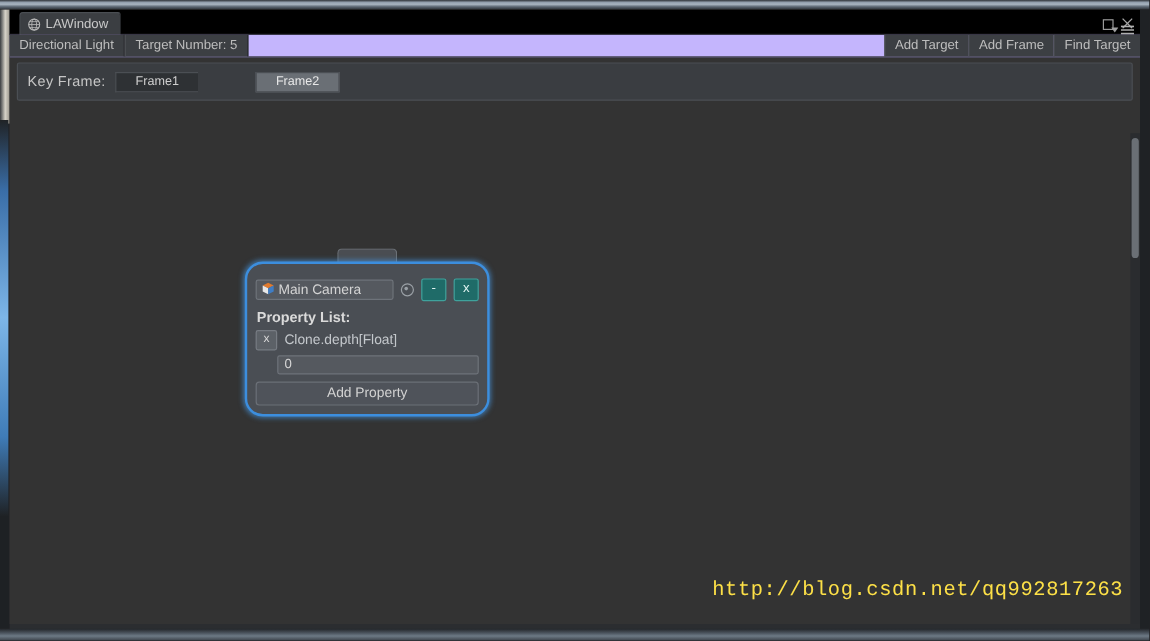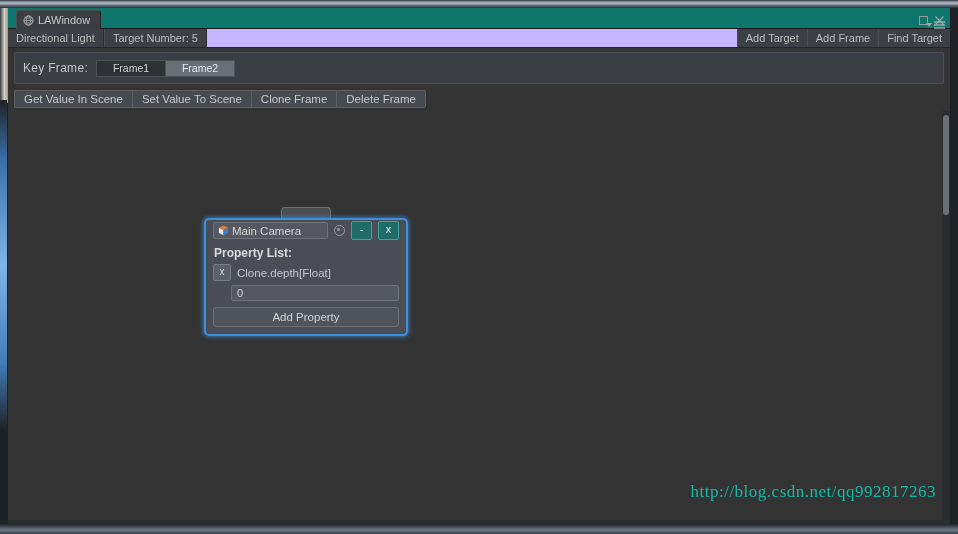--- a/index.html
+++ b/index.html
@@ -61,21 +61,21 @@
     left: 8px; top: 8px;
     width: 942px; height: 512px;
     background: #333333;
     overflow: hidden;
   }
 
   
   .tabbar {
     position: relative;
     height: 20px;
-    background: #0f766e;
+    background: #000000;
     border-bottom: 1px solid #191b1d;
   }
   .tab {
     position: absolute;
     left: 8px; top: 2px;
     height: 18px;
     padding: 0 10px 0 6px;
     display: flex;
     align-items: center;
     gap: 4px;
@@ -165,21 +165,21 @@
     display: flex;
     align-items: center;
     justify-content: center;
     font-size: 10.5px;
     color: #cfcfcf;
     background: #2e3134;
     border: 1px solid #4b4f54;
     border-right: none;
     cursor: pointer;
   }
-  .kf-tab:last-child { border-right: 1px solid #4b4f54; }
+  .kf-tab:last-child { border-right: 1px solid #4b4f54; margin-left: 48px; }
   .kf-tab.selected {
     background: #6a6f75;
     color: #e8e8e8;
   }
 
   
   .row-actions {
     margin: 6px 6px 0 6px;
     display: flex;
     height: 18px;
@@ -220,23 +220,23 @@
   }
 
   
   .node {
     position: absolute;
     left: 196px; top: 210px;
     width: 204px;
     box-sizing: border-box;
     background: #4a4e54;
     border: 2px solid #3c8ede;
-    border-radius: 5px;
+    border-radius: 15px;
     box-shadow: 0 0 4px 1px rgba(70,150,225,.65);
-    padding: 1px 7px 7px 7px;
+    padding: 12px 7px 7px 7px;
   }
   .node-row1 {
     display: flex;
     align-items: center;
     gap: 6px;
   }
   .obj-field {
     flex: 1;
     height: 17px;
     background: #55595f;
@@ -352,24 +352,24 @@
     left: 1px; top: 4px;
     width: 6px; height: 100px;
     background: #6a6f75;
     border-radius: 3px;
   }
 
   
   .watermark {
     position: absolute;
     right: 14px; bottom: 18px;
-    font-family: Liberation Serif, serif;
+    font-family: Liberation Mono, monospace;
     font-size: 17px;
     letter-spacing: .5px;
-    color: #14b8a6;
+    color: #fde047;
     white-space: nowrap;
   }
 </style>
 </head>
 <body>
 
 <div id="screen">
 
   <div class="top-strip"></div>
   <div class="left-rail"></div>
@@ -428,26 +428,20 @@
     </div>
 
     <div class="row-keyframe">
       <div class="kf-label">Key Frame:</div>
       <div class="kf-tabs">
         <div class="kf-tab">Frame1</div>
         <div class="kf-tab selected">Frame2</div>
       </div>
     </div>
 
-    <div class="row-actions">
-      <div class="act-btn">Get Value In Scene</div>
-      <div class="act-btn">Set Value To Scene</div>
-      <div class="act-btn">Clone Frame</div>
-      <div class="act-btn">Delete Frame</div>
-    </div>
 
     <div class="canvas"></div>
 
     <div class="vscroll">
       <div class="vscroll-thumb"></div>
     </div>
 
     <div class="node-handle"></div>
 
     <div class="node">

